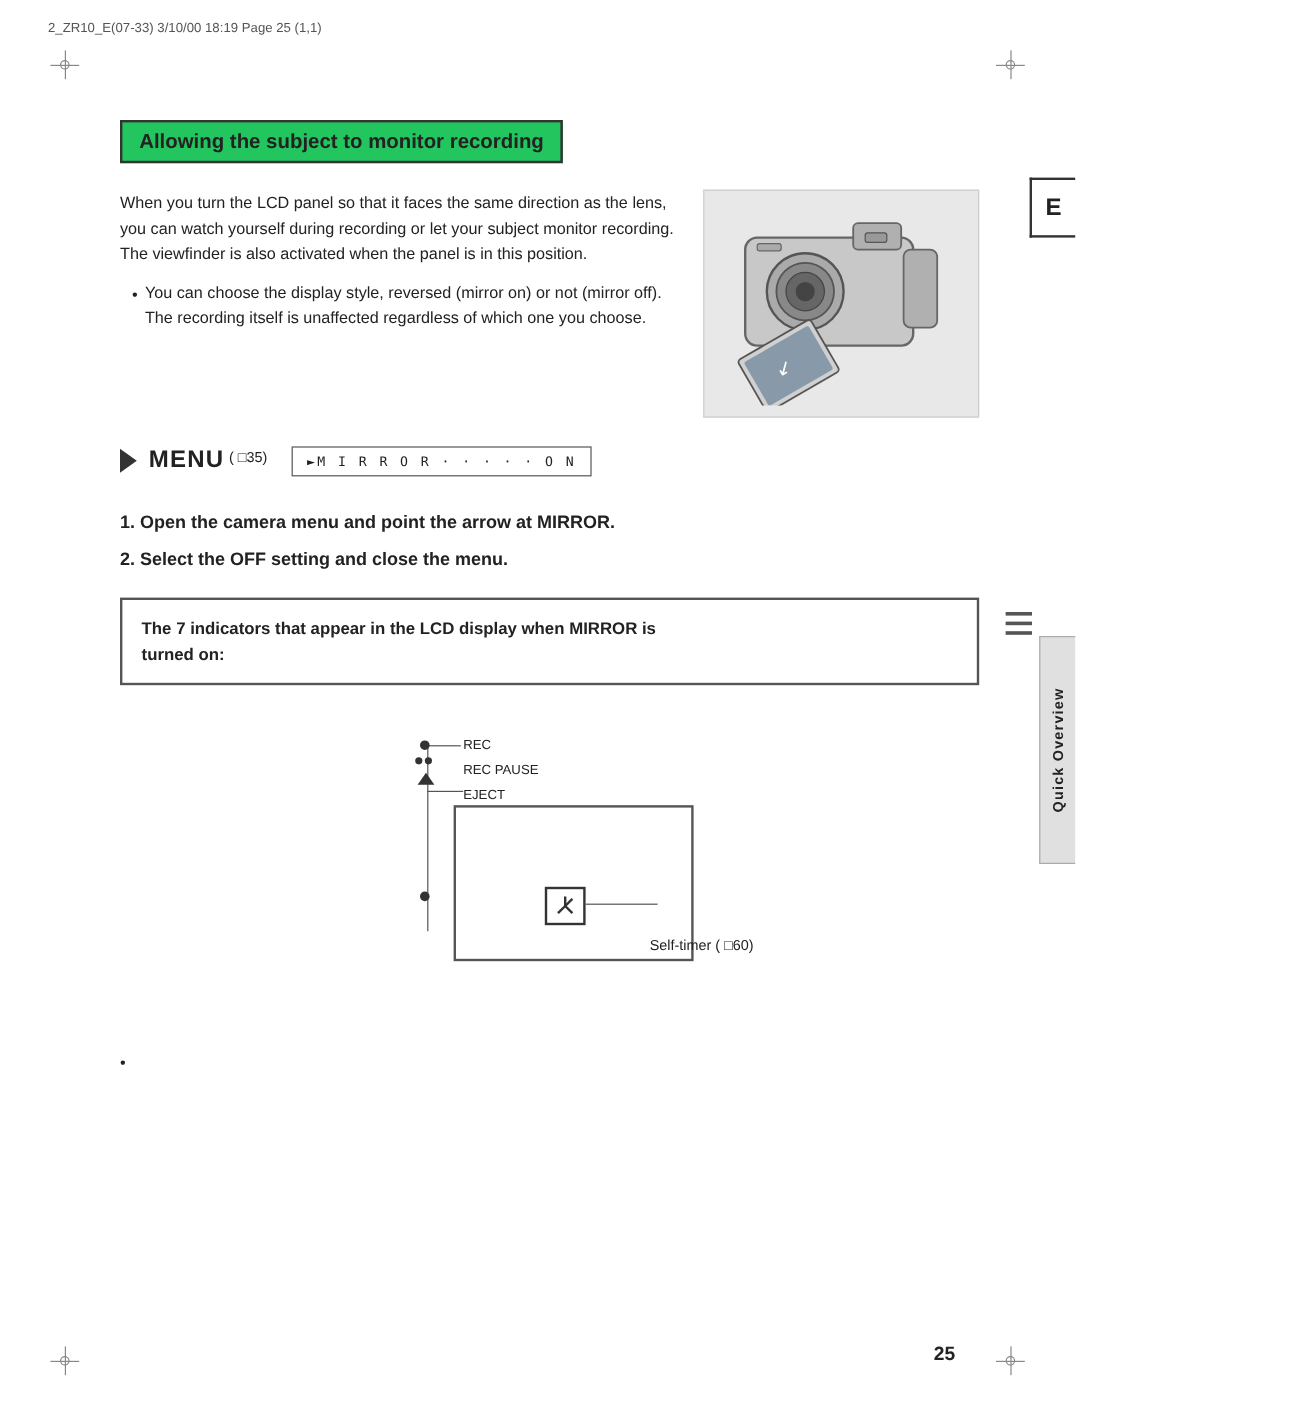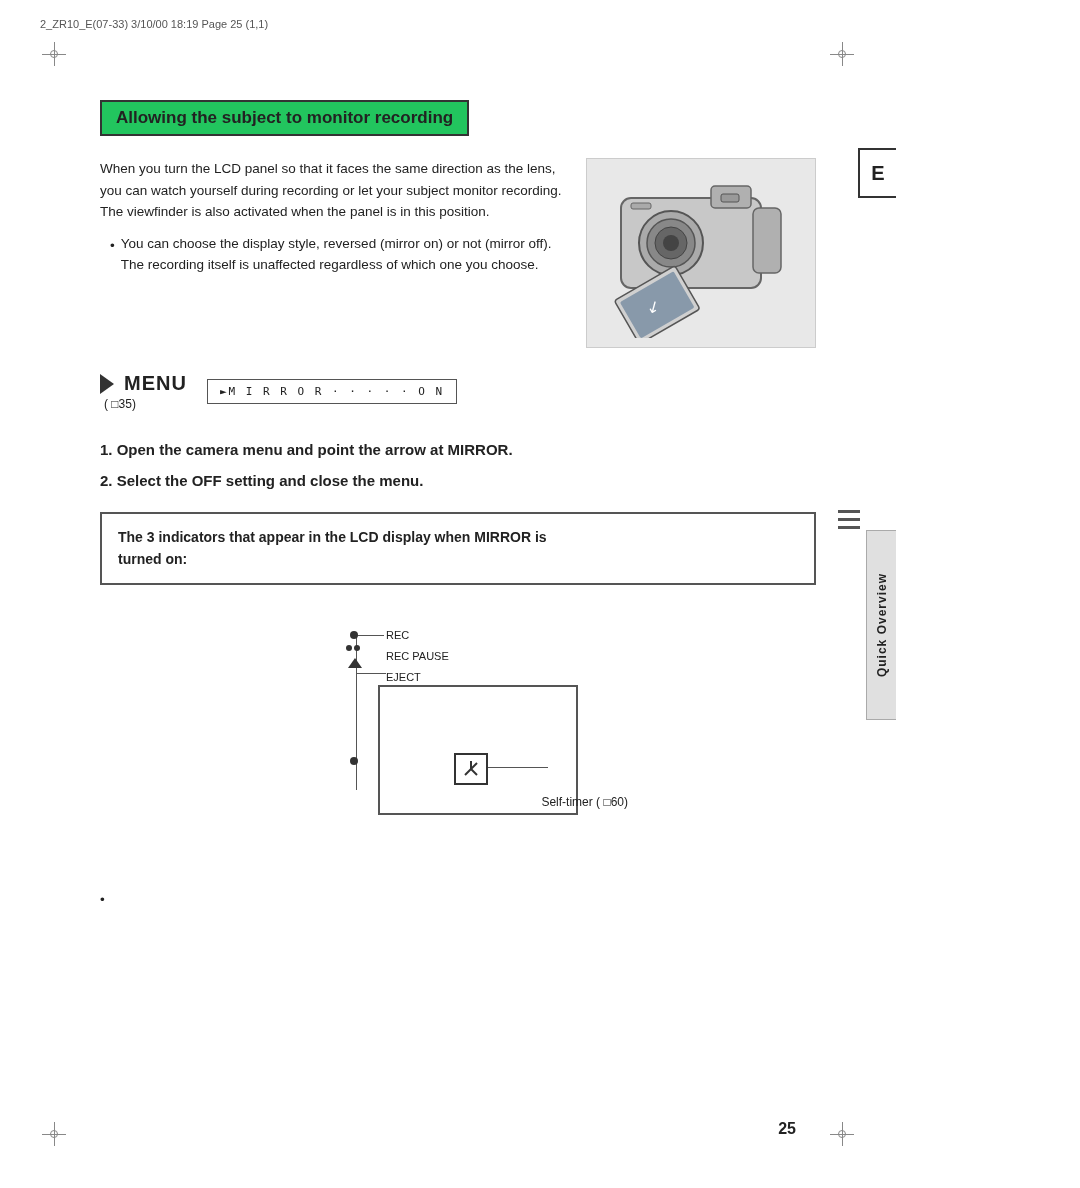--- a/index.html
+++ b/index.html
@@ -124,21 +124,20 @@
     
     .menu-area {
       display: flex;
       align-items: flex-start;
       gap: 20px;
       margin: 24px 0 28px 0;
     }
 
     .menu-icon-group {
       display: flex;
-      flex-direction: column;
       align-items: flex-start;
       text-align: center;
     }
 
     .menu-icon {
       display: flex;
       align-items: center;
       gap: 6px;
       font-size: 18px;
       font-weight: bold;
@@ -351,21 +350,21 @@
     </div>
 
     
     <div class="steps">
       <div class="step-item">1.  Open the camera menu and point the arrow at MIRROR.</div>
       <div class="step-item">2.  Select the OFF setting and close the menu.</div>
     </div>
 
     
     <div class="info-box">
-      <span>The 3 indicators that appear in the LCD display when MIRROR is</span><br>
+      <span>The 7 indicators that appear in the LCD display when MIRROR is</span><br>
       <span> turned on:</span>
     </div>
 
     
     <div class="lcd-diagram-container">
       <div class="lcd-diagram">
 
         <div style="position:absolute; left:78px; top:30px; width:1px; height:155px; background:#555;"></div>
 
         <div style="position:absolute; left:78px; top:30px; width:28px; height:1px; background:#555;"></div>

